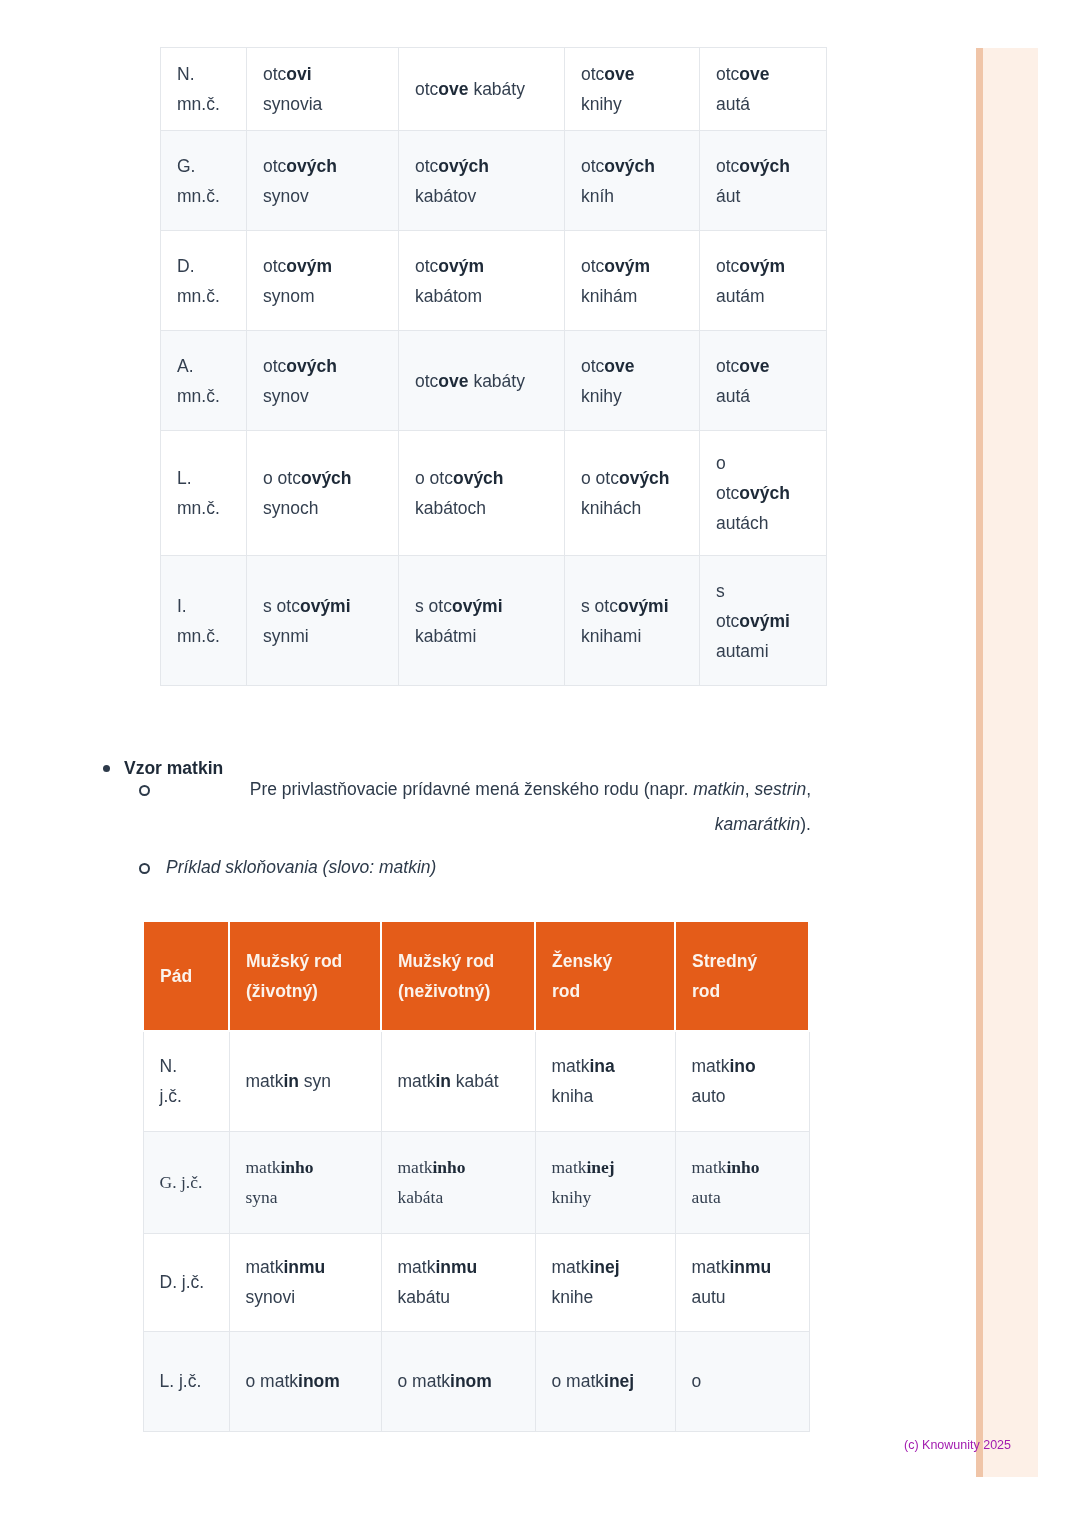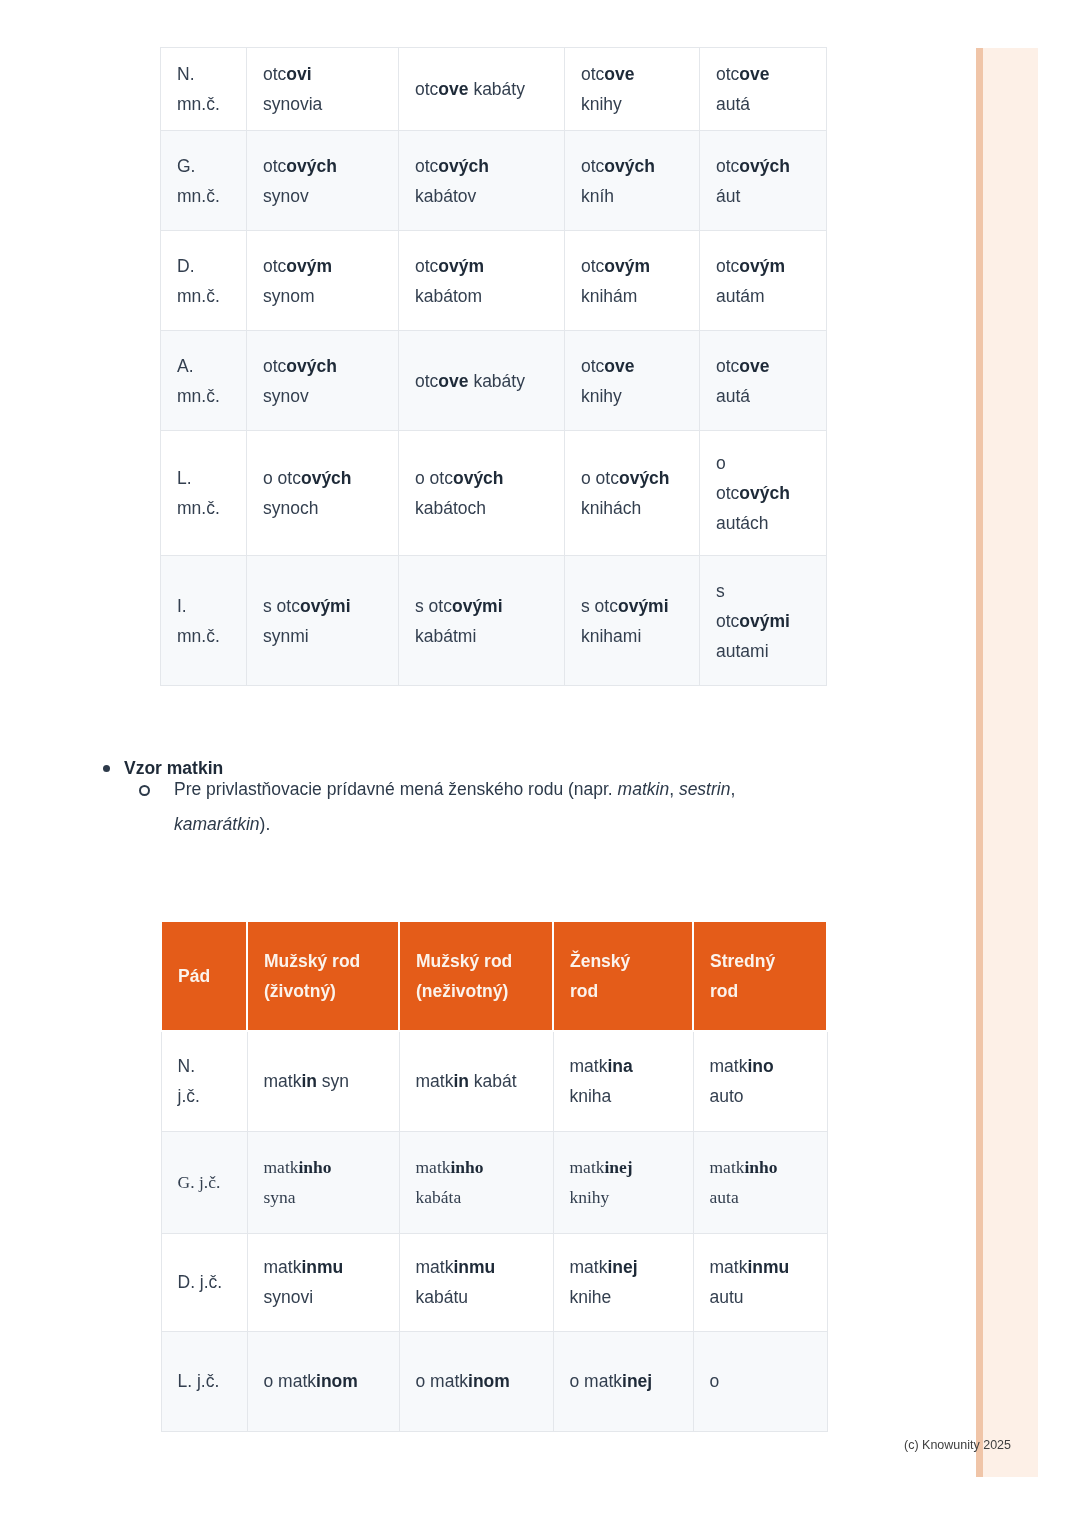--- a/index.html
+++ b/index.html
@@ -18,21 +18,21 @@
     left:976px;top:48px;
     width:62px;height:1429px;
     box-sizing:border-box;
     background:#fdf0e7;
     border-left:7px solid #f0c5a8;
     z-index:1;
   }
 
   
   .t1wrap{position:absolute;left:160px;top:47px;z-index:0;}
-  .t2wrap{position:absolute;left:160px;top:920px;height:566px;overflow:hidden;z-index:0;}
+  .t2wrap{position:absolute;left:142px;top:920px;height:566px;overflow:hidden;z-index:0;}
 
   table{border-collapse:collapse;table-layout:fixed;width:666px;}
   td{
     border:1px solid #e4e7eb;
     padding:6px 16px;
     font-size:17.5px;
     line-height:30px;
     color:#333f4f;
     vertical-align:middle;
     text-align:left;
@@ -62,37 +62,38 @@
     font-size:17.5px;font-weight:bold;color:#1e2a38;
     z-index:0;
     margin-top:34px;
   }
   .dot{
     display:inline-block;width:7px;height:7px;border-radius:50%;
     background:#2d3a4a;flex:0 0 auto;
   }
   .sub-item{
     position:absolute;left:139px;
-    display:flex;align-items:flex-start;gap:24px;
+    display:flex;align-items:flex-start;gap:16px;
     font-size:17.5px;line-height:35px;color:#2d3a4a;
     z-index:0;
+    text-align:right;
   }
   .sub-item .circle{
     display:inline-block;width:7px;height:7px;border-radius:50%;
     border:2px solid #2d3a4a;background:transparent;
     margin-top:13px;flex:0 0 auto;
   }
   .sub-item-1{top:772px;width:672px;}
   .sub-item-2{top:850px;}
   .sub-item em{font-style:italic;}
 
   
   .copyright{
     position:absolute;left:904px;top:1438px;
-    font-size:12.5px;color:#404040;
+    font-size:12.5px;color:#a21caf;
     z-index:2;white-space:nowrap;
   }
 </style>
 </head>
 <body>
 
 <div class="page">
 
   <div class="t1wrap">
     <table>
@@ -153,20 +154,24 @@
   <div class="vzor-title">
     <span class="dot"></span>
     <span>Vzor matkin</span>
   </div>
 
   <div class="sub-item sub-item-1">
     <span class="circle"></span>
     <span>Pre privlastňovacie prídavné mená ženského rodu (napr. <em>matkin</em>, <em>sestrin</em>, <em>kamarátkin</em>).</span>
   </div>
 
+  <div class="sub-item sub-item-2">
+    <span class="circle"></span>
+    <span><em>Príklad skloňovania (slovo: matkin)</em></span>
+  </div>
 
   <div class="t2wrap">
     <table>
       <colgroup>
         <col style="width:86px">
           <col style="width:152px">
           <col style="width:154px">
         <col style="width:140px">
           <col style="width:134px">
       </colgroup>

